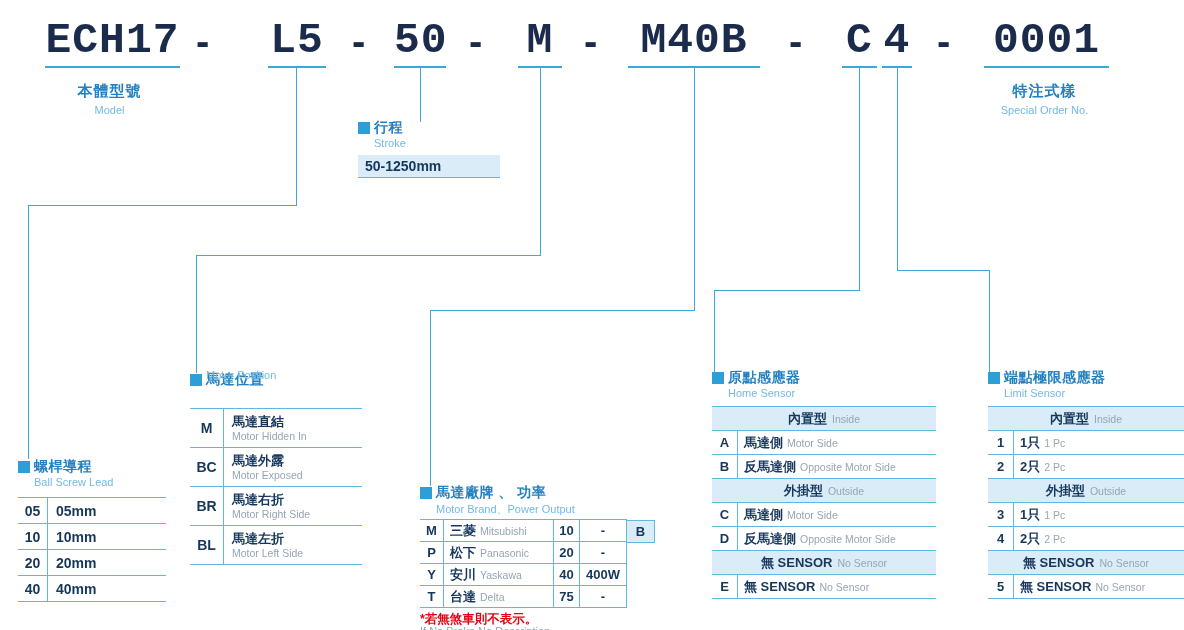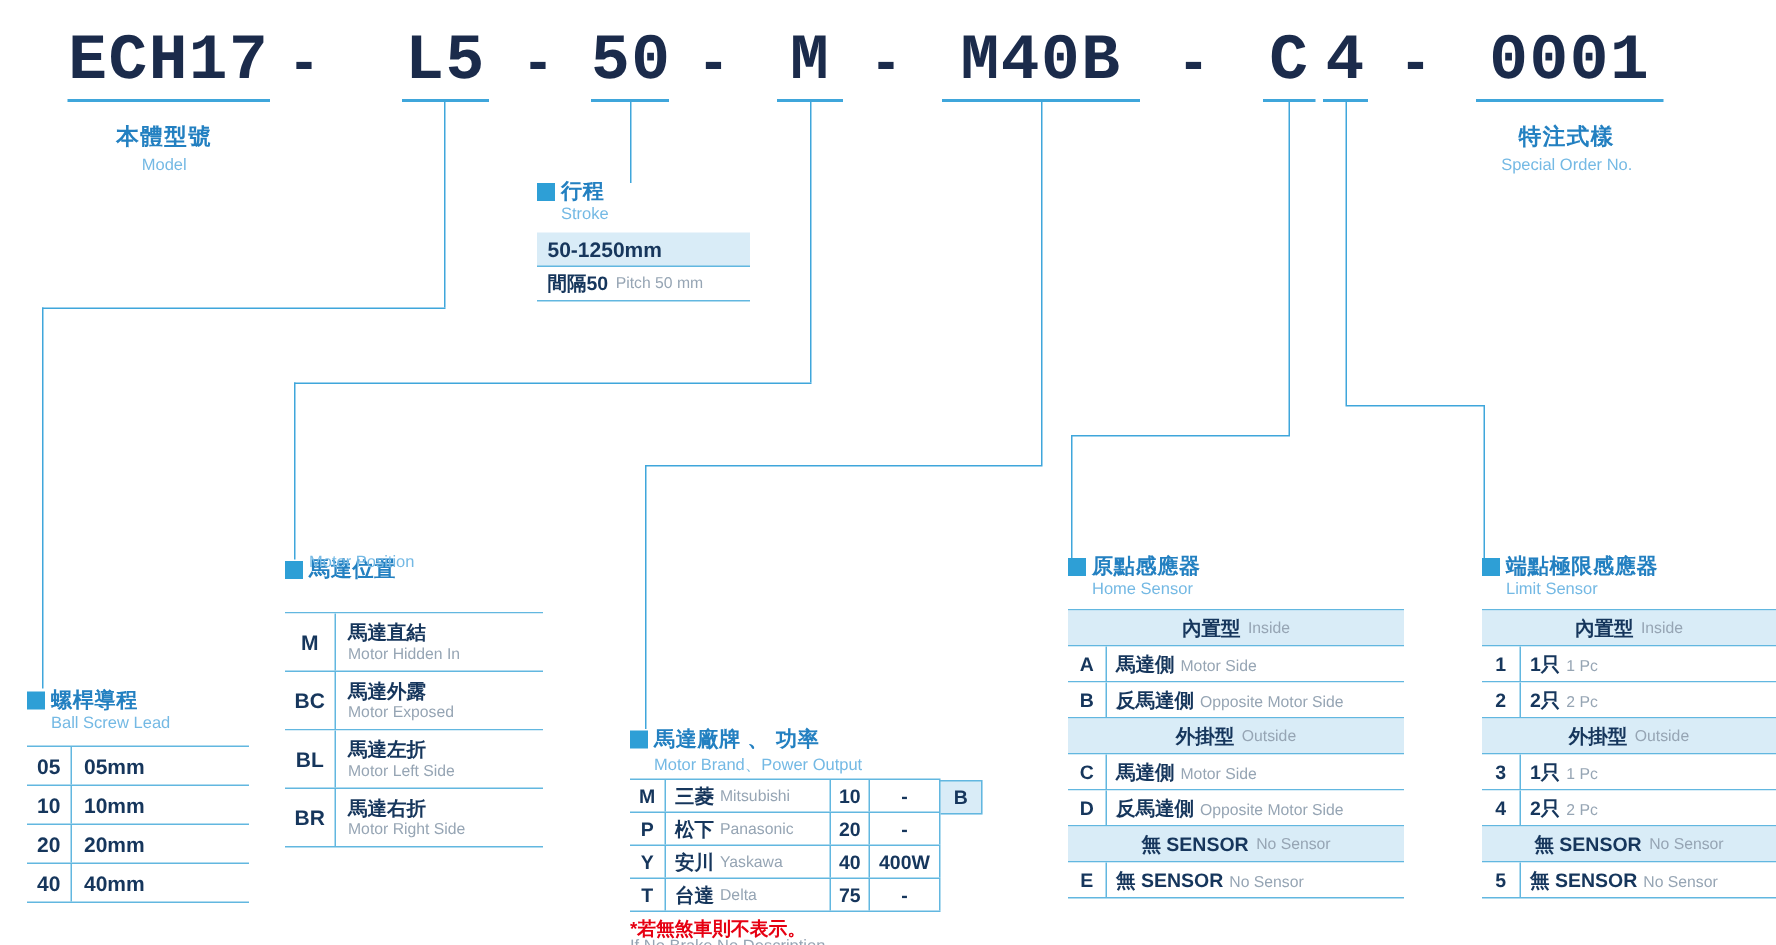--- a/index.html
+++ b/index.html
@@ -126,24 +126,20 @@
   <div class="hline" style="left:897px; top:270px; width:93px;"></div>
   <div class="vline" style="left:989px; top:270px; height:102px;"></div>
 
   <div class="sq" style="left:358px; top:122px;"></div>
   <div class="t-zh" style="left:374px; top:119px;">行程</div>
   <div class="t-en" style="left:374px; top:137px;">Stroke</div>
   <div class="tbl stroke-tbl" style="left:358px; top:155px; width:142px;">
     <div class="row r1">
       <span class="zh14">50-1250mm</span>
     </div>
-    <div class="row">
-      <span class="zh13">間隔50</span>
-      <span class="en10" style="margin-left:5px;">Pitch 50 mm</span>
-    </div>
   </div>
 
   <div class="sq" style="left:18px; top:461px;"></div>
   <div class="t-zh" style="left:34px; top:458px;">螺桿導程</div>
   <div class="t-en" style="left:34px; top:476px;">Ball Screw Lead</div>
   <div class="tbl lead-tbl" style="left:18px; top:497px; width:148px;">
     <div class="row">
       <span class="c center bR lead-code">05</span>
       <span class="lead-val">05mm</span>
     </div>
@@ -173,33 +169,33 @@
       </span>
     </div>
     <div class="row">
       <span class="c center bR mp-code">BC</span>
       <span class="mp-desc">
         <span class="zh13">馬達外露</span>
         <span class="en10">Motor Exposed</span>
       </span>
     </div>
     <div class="row">
+      <span class="c center bR mp-code">BR</span>
+      <span class="mp-desc">
+        <span class="zh13">馬達右折</span>
+        <span class="en10">Motor Right Side</span>
+      </span>
+    </div>
+    <div class="row">
       <span class="c center bR mp-code">BL</span>
       <span class="mp-desc">
         <span class="zh13">馬達左折</span>
         <span class="en10">Motor Left Side</span>
       </span>
     </div>
-    <div class="row">
-      <span class="c center bR mp-code">BR</span>
-      <span class="mp-desc">
-        <span class="zh13">馬達右折</span>
-        <span class="en10">Motor Right Side</span>
-      </span>
-    </div>
   </div>
 
   <div class="sq" style="left:420px; top:487px;"></div>
   <div class="t-zh" style="left:436px; top:484px;">馬達廠牌 、 功率</div>
   <div class="t-en" style="left:436px; top:502px;">Motor Brand、Power Output</div>
   <div class="tbl mb-tbl" style="left:420px; top:519px; width:207px;">
     <div class="row">
       <span class="c center bR mb-code">M</span>
       <span class="c bR mb-brand">
         <span class="zh13">三菱</span>

